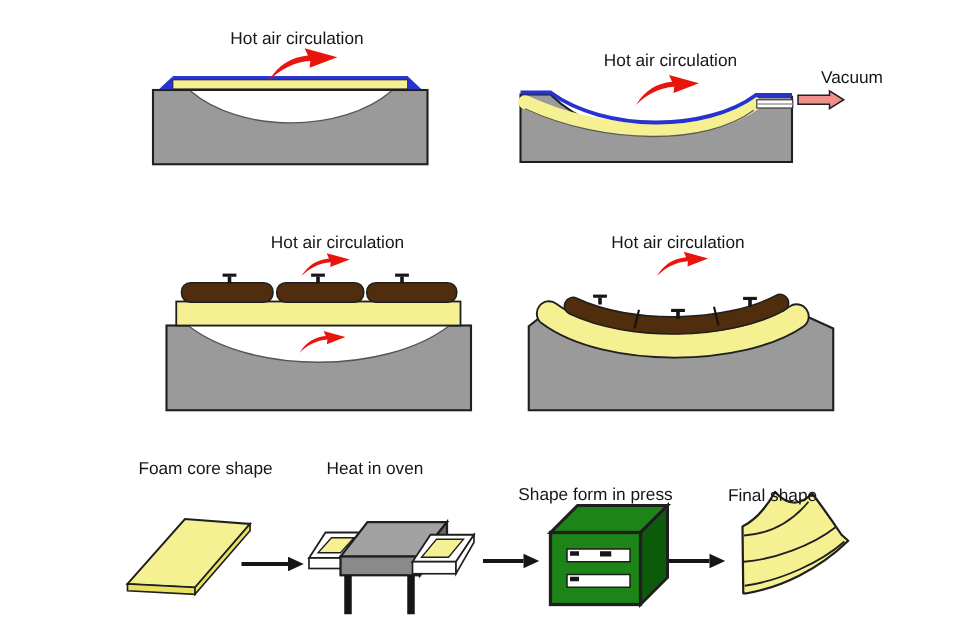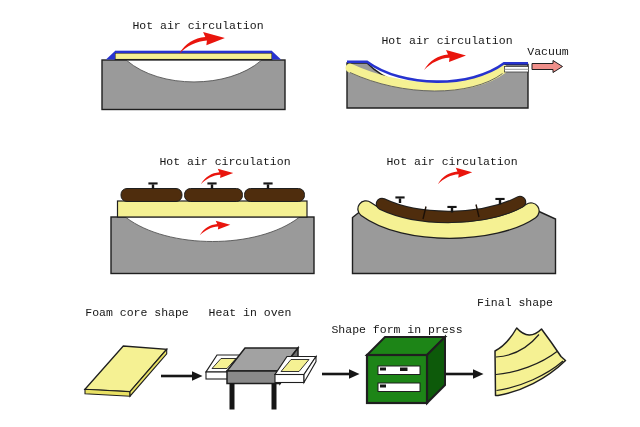--- a/index.html
+++ b/index.html
@@ -1,17 +1,17 @@
 <!DOCTYPE html>
 <html style="--foam: #f5f193; --foamEdge: #e9e164; --mold: #9a9a9a; --outline: #1f1f1f; --film: #2733cf; --hotAir: #e9150d; --vacuumArrow: #ef8f8a; --cover: #4f2d0d; --press: #1d8517; --pressSide: #0d5a0a; --ovenTop: #a2a2a2; --ovenFront: #8a8a8a; --ovenSide: #6b6b6b;"><head>
 <meta charset="utf-8">
 <style>
   html,body{margin:0;padding:0;background:#fff;}
   .stage{position:relative;width:640px;height:427px;background:#fff;overflow:hidden;
-         font-family:Liberation Mono, monospace;}
+         font-family:Liberation Sans, sans-serif;}
   svg.canvas{position:absolute;left:0;top:0;width:640px;height:427px;}
   .lbl{position:absolute;transform:translateX(-50%);font-size:11.5px;line-height:1.1;
        color:#161616;white-space:nowrap;}
   
   .f-foam{fill:var(--foam);} .f-edge{fill:var(--foamEdge);} .f-mold{fill:var(--mold);}
   .f-film{fill:var(--film);} .f-red{fill:var(--hotAir);} .f-pink{fill:var(--vacuumArrow);}
   .f-cover{fill:var(--cover);} .f-press{fill:var(--press);} .f-pressSide{fill:var(--pressSide);}
   .f-oventop{fill:var(--ovenTop);} .f-ovenfront{fill:var(--ovenFront);} .f-ovenside{fill:var(--ovenSide);}
   .f-white{fill:#ffffff;} .f-black{fill:#161616;}
   
@@ -142,21 +142,21 @@
       <g>
         <path class="f-foam s-out" stroke-width="1.5" stroke-linejoin="round" d="M516.7,328 Q529,341.5 541.5,329 C549,339 556,349 561,356.5 L565.5,360.5 C546,379.5 521,391.5 498,395.5 L495.5,395.5 L495,351 C503,347 511,338 516.7,328 Z"></path>
         <path class="no-fill s-out" stroke-width="1.2" d="M496,357 C512,356 527,349 539,334.5 M496,374.5 C516,373 541,364 557,351.5 M496.5,390.5 C521,387 547,375 563,361"></path>
       </g>
 
     </g>
   </svg>
 
   <div class="lbl" style="left:198px;top:20px">Hot air circulation</div>
   <div class="lbl" style="left:447px;top:35px">Hot air circulation</div>
-  <div class="lbl" style="left:548px;top:46px">Vacuum</div>
+  <div class="lbl" style="left:568px;top:46px">Vacuum</div>
   <div class="lbl" style="left:225px;top:156px">Hot air circulation</div>
   <div class="lbl" style="left:452px;top:156px">Hot air circulation</div>
 
   <div class="lbl" style="left:137px;top:307px">Foam core shape</div>
   <div class="lbl" style="left:250px;top:307px">Heat in oven</div>
   <div class="lbl" style="left:397px;top:324px">Shape form in press</div>
-  <div class="lbl" style="left:515px;top:297px">Final shape</div>
+  <div class="lbl" style="left:515px;top:325px">Final shape</div>
 </div>
 
 </body></html>

